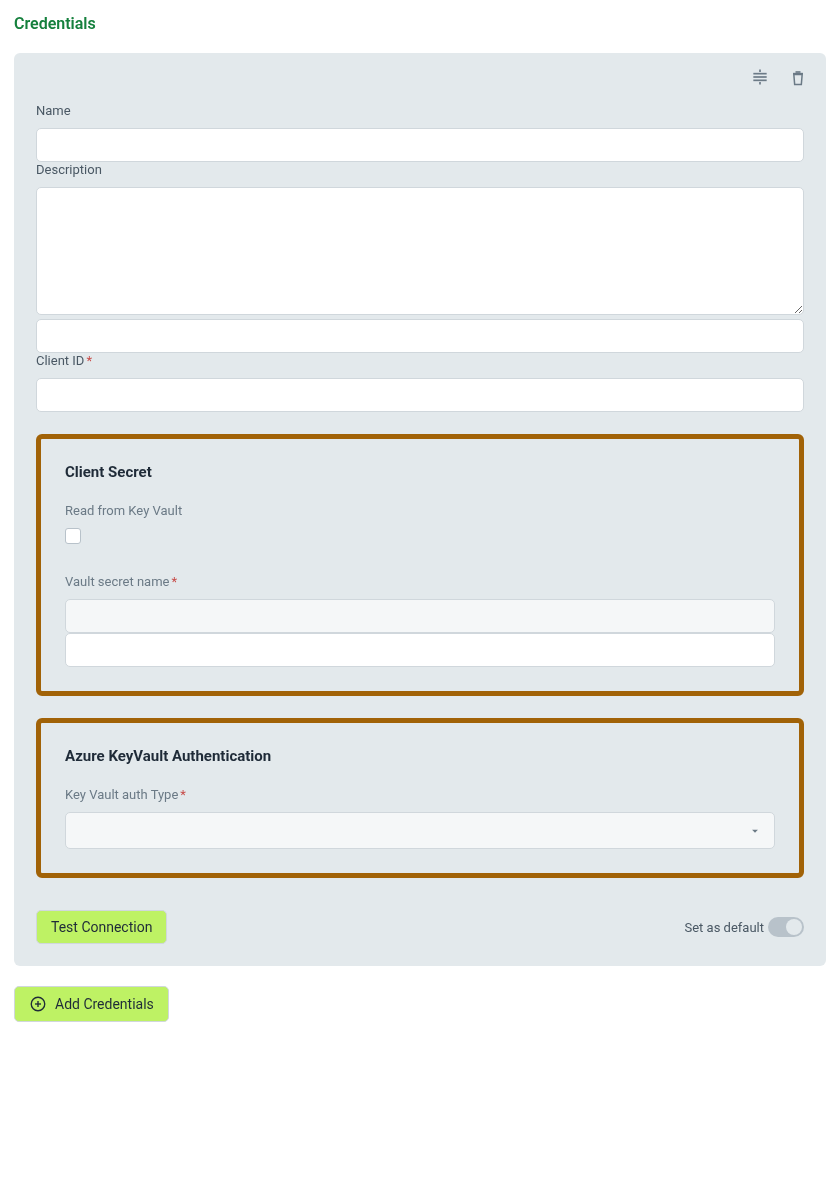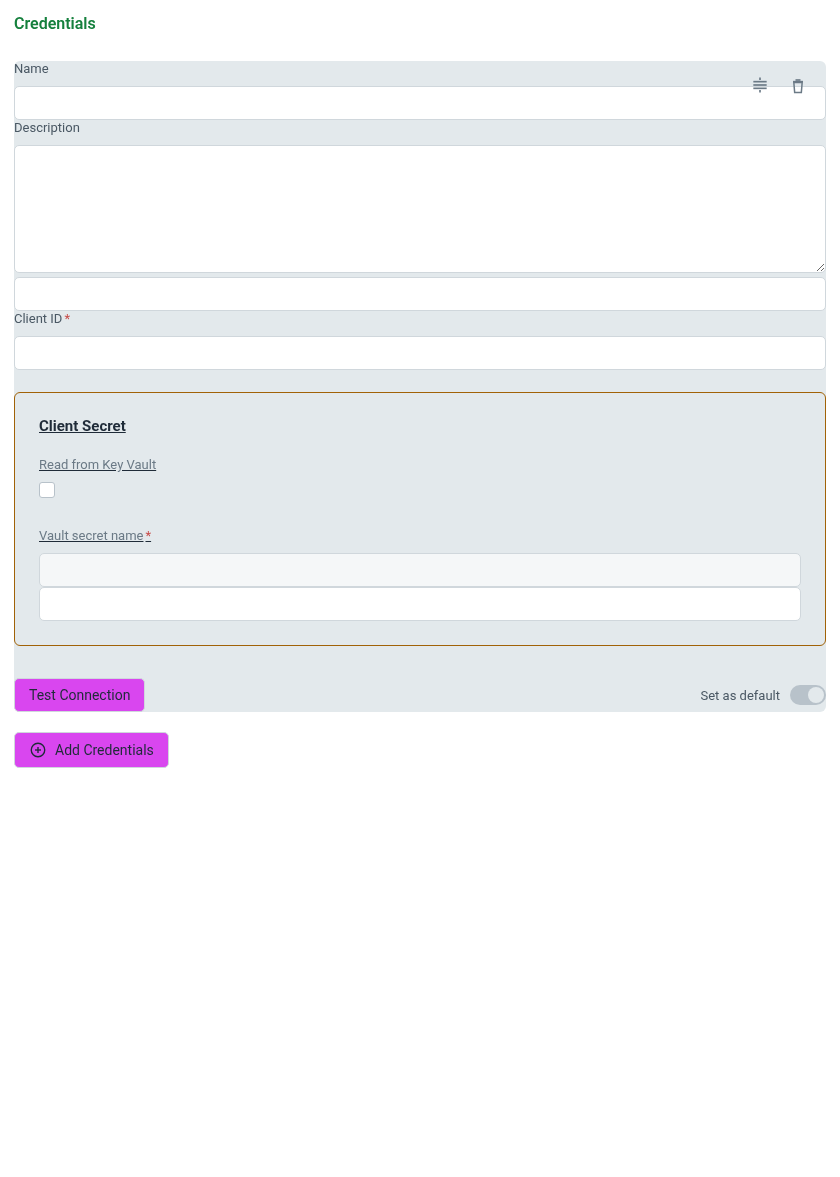--- a/index.html
+++ b/index.html
@@ -12,20 +12,21 @@
   }
   .title {
     font-size: 16px;
     font-weight: 600;
     color: #15803d;
     margin-bottom: 20px;
   }
   .card {
     background: #e3e9ec;
     border-radius: 6px;
+    padding: 22px;
     position: relative;
     margin-bottom: 20px;
   }
   .card-icons {
     position: absolute;
     top: 14px;
     right: 18px;
     display: flex;
     gap: 18px;
     align-items: center;
@@ -56,25 +57,24 @@
   }
   input[type="text"].disabled {
     background: #f5f7f8;
     color: #6b7a86;
   }
   textarea {
     min-height: 128px;
     resize: vertical;
   }
   .subcard {
-    border: 1px solid #a16207;
+    border: 5px solid #a16207;
     border-radius: 6px;
     padding: 24px;
     margin-top: 22px;
-    text-decoration: underline;
   }
   .subcard-title {
     font-size: 15px;
     font-weight: 700;
     color: #1f2b38;
     margin-bottom: 22px;
   }
   .sub-label {
     font-size: 13px;
     color: #6b7a86;
@@ -112,35 +112,35 @@
     fill: #6b7a86;
   }
   .footer-row {
     display: flex;
     justify-content: space-between;
     align-items: center;
     margin-top: 32px;
   }
   .btn {
     border: 1px solid #d0d7dc;
-    background: #d946ef;
+    background: #bef264;
     border-radius: 5px;
     padding: 8px 14px;
     font-size: 14px;
     color: #1f2b38;
     cursor: pointer;
     display: inline-flex;
     align-items: center;
     gap: 8px;
     font-family: inherit;
   }
   .default-wrap {
     display: flex;
     align-items: center;
-    gap: 10px;
+    gap: 4px;
     font-size: 13px;
     color: #4a5864;
   }
   .toggle {
     width: 36px;
     height: 20px;
     background: #b8c2ca;
     border-radius: 10px;
     position: relative;
     cursor: pointer;
@@ -216,20 +216,33 @@
     <span class="checkbox"></span>
 
     <label class="sub-label">
       <span>Vault secret name</span><span class="req">*</span>
     </label>
     <input type="text" class="disabled" value="" style="">
 
     <input type="text" value="" style="">
   </div>
 
+  <div class="subcard">
+    <div class="subcard-title">Azure KeyVault Authentication</div>
+
+    <label class="sub-label" style="margin-top:0">
+      <span>Key Vault auth Type</span><span class="req">*</span>
+    </label>
+    <div class="select">
+      <span></span>
+      <svg viewBox="0 0 24 24">
+          <path d="M7 10l5 5 5-5z"></path>
+        </svg>
+    </div>
+  </div>
 
   <div class="footer-row">
     <button class="btn">Test Connection</button>
     <div class="default-wrap">
       <span>Set as default</span>
       <span class="toggle"></span>
     </div>
   </div>
 </div>
 

